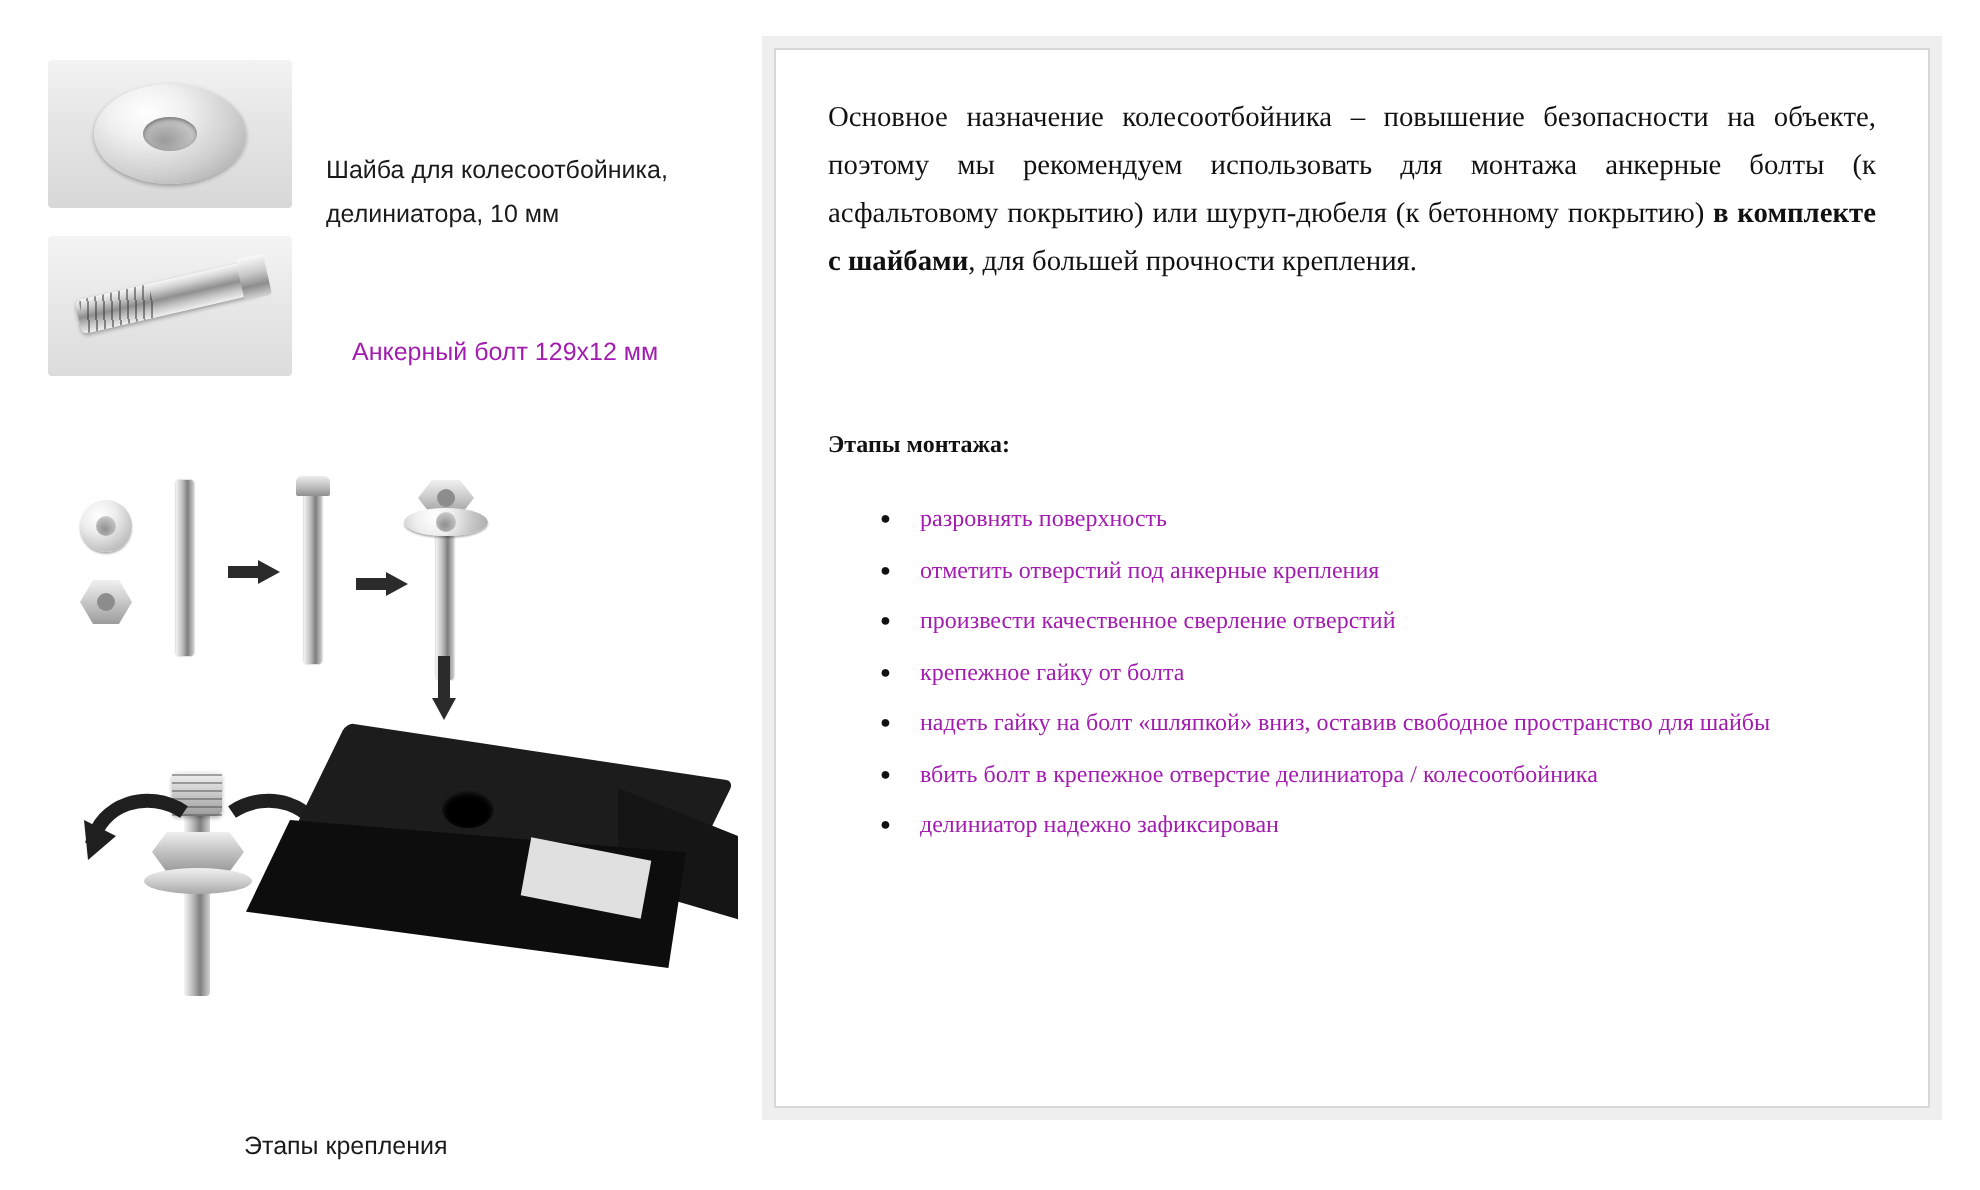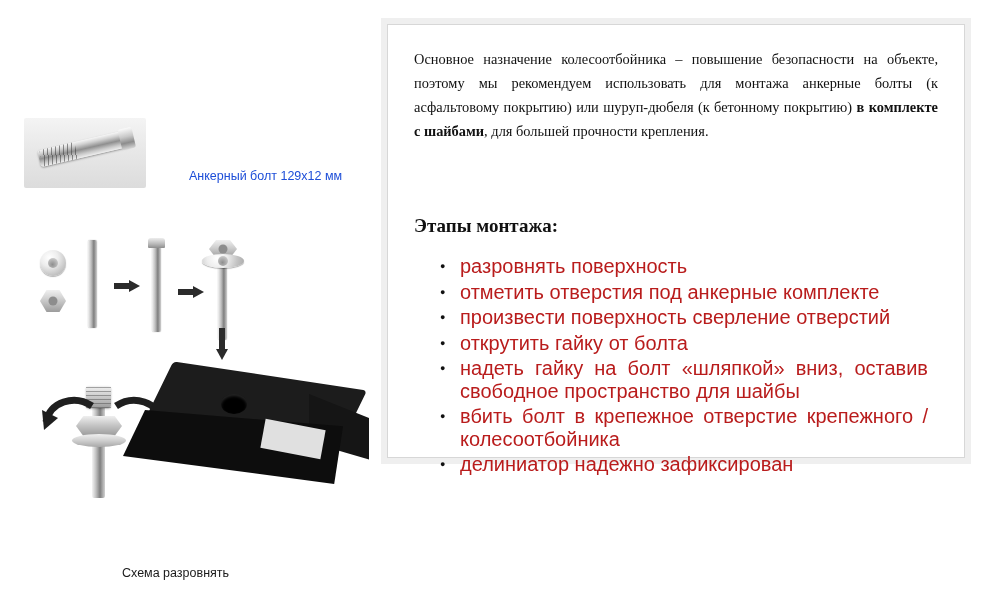--- a/index.html
+++ b/index.html
@@ -98,22 +98,21 @@
         rgba(60,60,60,0.55) 0px, rgba(60,60,60,0.55) 1px,
         rgba(255,255,255,0.0) 1px, rgba(255,255,255,0.0) 4px);
     border-radius: 2px;
   }
   #bolt-caption {
     position: absolute;
     left: 158px; top: 49px;
     width: 200px;
     font-size: 12.5px;
     line-height: 18px;
-    color: #1d4ed8;
-    margin-left: 13px;
+    color: #a21caf;
   }
 
   
   #diagram {
     position: absolute;
     left: 18px; top: 228px;
     width: 340px; height: 320px;
   }
   
   .sm-washer {
@@ -276,57 +275,57 @@
     position: absolute;
     left: 122px; top: 566px;
     font-size: 12.5px;
     color: #1a1a1a;
   }
 
   
   #right-panel {
     position: absolute;
     left: 381px; top: 18px;
-    width: 590px; height: 446px;
+    width: 590px; height: 542px;
     background: #ffffff;
     border: 6px solid #efefef;
   }
   #right-inner {
     position: absolute;
     left: 0; top: 0; right: 0; bottom: 0;
     border: 1px solid #d7d7d7;
     padding: 22px 26px 0 26px;
   }
   #intro-paragraph {
     font-family: "Liberation Serif", serif;
     font-size: 14.4px;
     line-height: 24px;
     color: #111111;
     text-align: justify;
     margin: 0;
   }
   #intro-paragraph b { font-weight: bold; }
   #stages-heading {
     font-family: "Liberation Serif", serif;
-    font-size: 19px;
+    font-size: 12px;
     font-weight: bold;
     color: #111111;
     margin: 72px 0 0 0;
   }
   #stages-list {
     margin: 18px 0 0 0;
     padding-left: 46px;
     list-style: none;
   }
   #stages-list li {
     position: relative;
-    font-family: Liberation Sans, sans-serif;
-    font-size: 20px;
+    font-family: Liberation Serif, serif;
+    font-size: 12px;
     line-height: 22.5px;
-    color: #b91c1c;
+    color: #a21caf;
     margin-bottom: 3px;
     text-align: justify;
     padding-right: 10px;
   }
   #stages-list li::before {
     content: "\25CF";
     position: absolute;
     left: -20px;
     top: 0;
     font-size: 9px;
@@ -334,20 +333,28 @@
     color: #111111;
   }
 </style>
 </head>
 <body>
 
 <div id="page">
 
   <div id="left-column">
 
+    <div class="item-row" id="washer-item">
+      <div id="washer-image">
+        <div class="washer-disc">
+          <div class="washer-hole"></div>
+        </div>
+      </div>
+      <div id="washer-caption">Шайба для колесоотбойника, делиниатора, 10 мм</div>
+    </div>
 
     <div class="item-row" id="bolt-item">
       <div id="bolt-image">
         <div class="bolt-body">
           <div class="bolt-thread"></div>
           <div class="bolt-head"></div>
         </div>
       </div>
       <div id="bolt-caption">Анкерный болт 129х12 мм</div>
     </div>
@@ -399,35 +406,35 @@
 
       <div id="stopper">
         <div id="stopper-top"></div>
         <div id="stopper-side"></div>
         <div id="stopper-front"></div>
         <div id="stopper-hole"></div>
         <div id="stopper-stripe"></div>
       </div>
     </div>
 
-    <div id="scheme-caption">Схема разровнять</div>
+    <div id="scheme-caption">Этапы крепления</div>
   </div>
 
   <div id="right-panel">
     <div id="right-inner">
 
       <p id="intro-paragraph"><span>Основное назначение колесоотбойника – повышение безопасности на объекте, поэтому мы рекомендуем использовать для монтажа анкерные болты (к асфальтовому покрытию) или шуруп-дюбеля (к бетонному покрытию) </span><b>в комплекте с шайбами</b><span>, для большей прочности крепления.</span></p>
 
       <div id="stages-heading">Этапы монтажа:</div>
 
       <ul id="stages-list">
         <li>разровнять поверхность</li>
-        <li>отметить отверстия под анкерные комплекте</li>
-        <li>произвести поверхность сверление отверстий</li>
-        <li>открутить гайку от болта</li>
+        <li>отметить отверстий под анкерные крепления</li>
+        <li>произвести качественное сверление отверстий</li>
+        <li>крепежное гайку от болта</li>
         <li>надеть гайку на болт «шляпкой» вниз, оставив свободное пространство для шайбы</li>
-        <li>вбить болт в крепежное отверстие крепежного / колесоотбойника</li>
+        <li>вбить болт в крепежное отверстие делиниатора / колесоотбойника</li>
         <li>делиниатор надежно зафиксирован</li>
       </ul>
     </div>
   </div>
 
 </div>
 
 </body></html>

